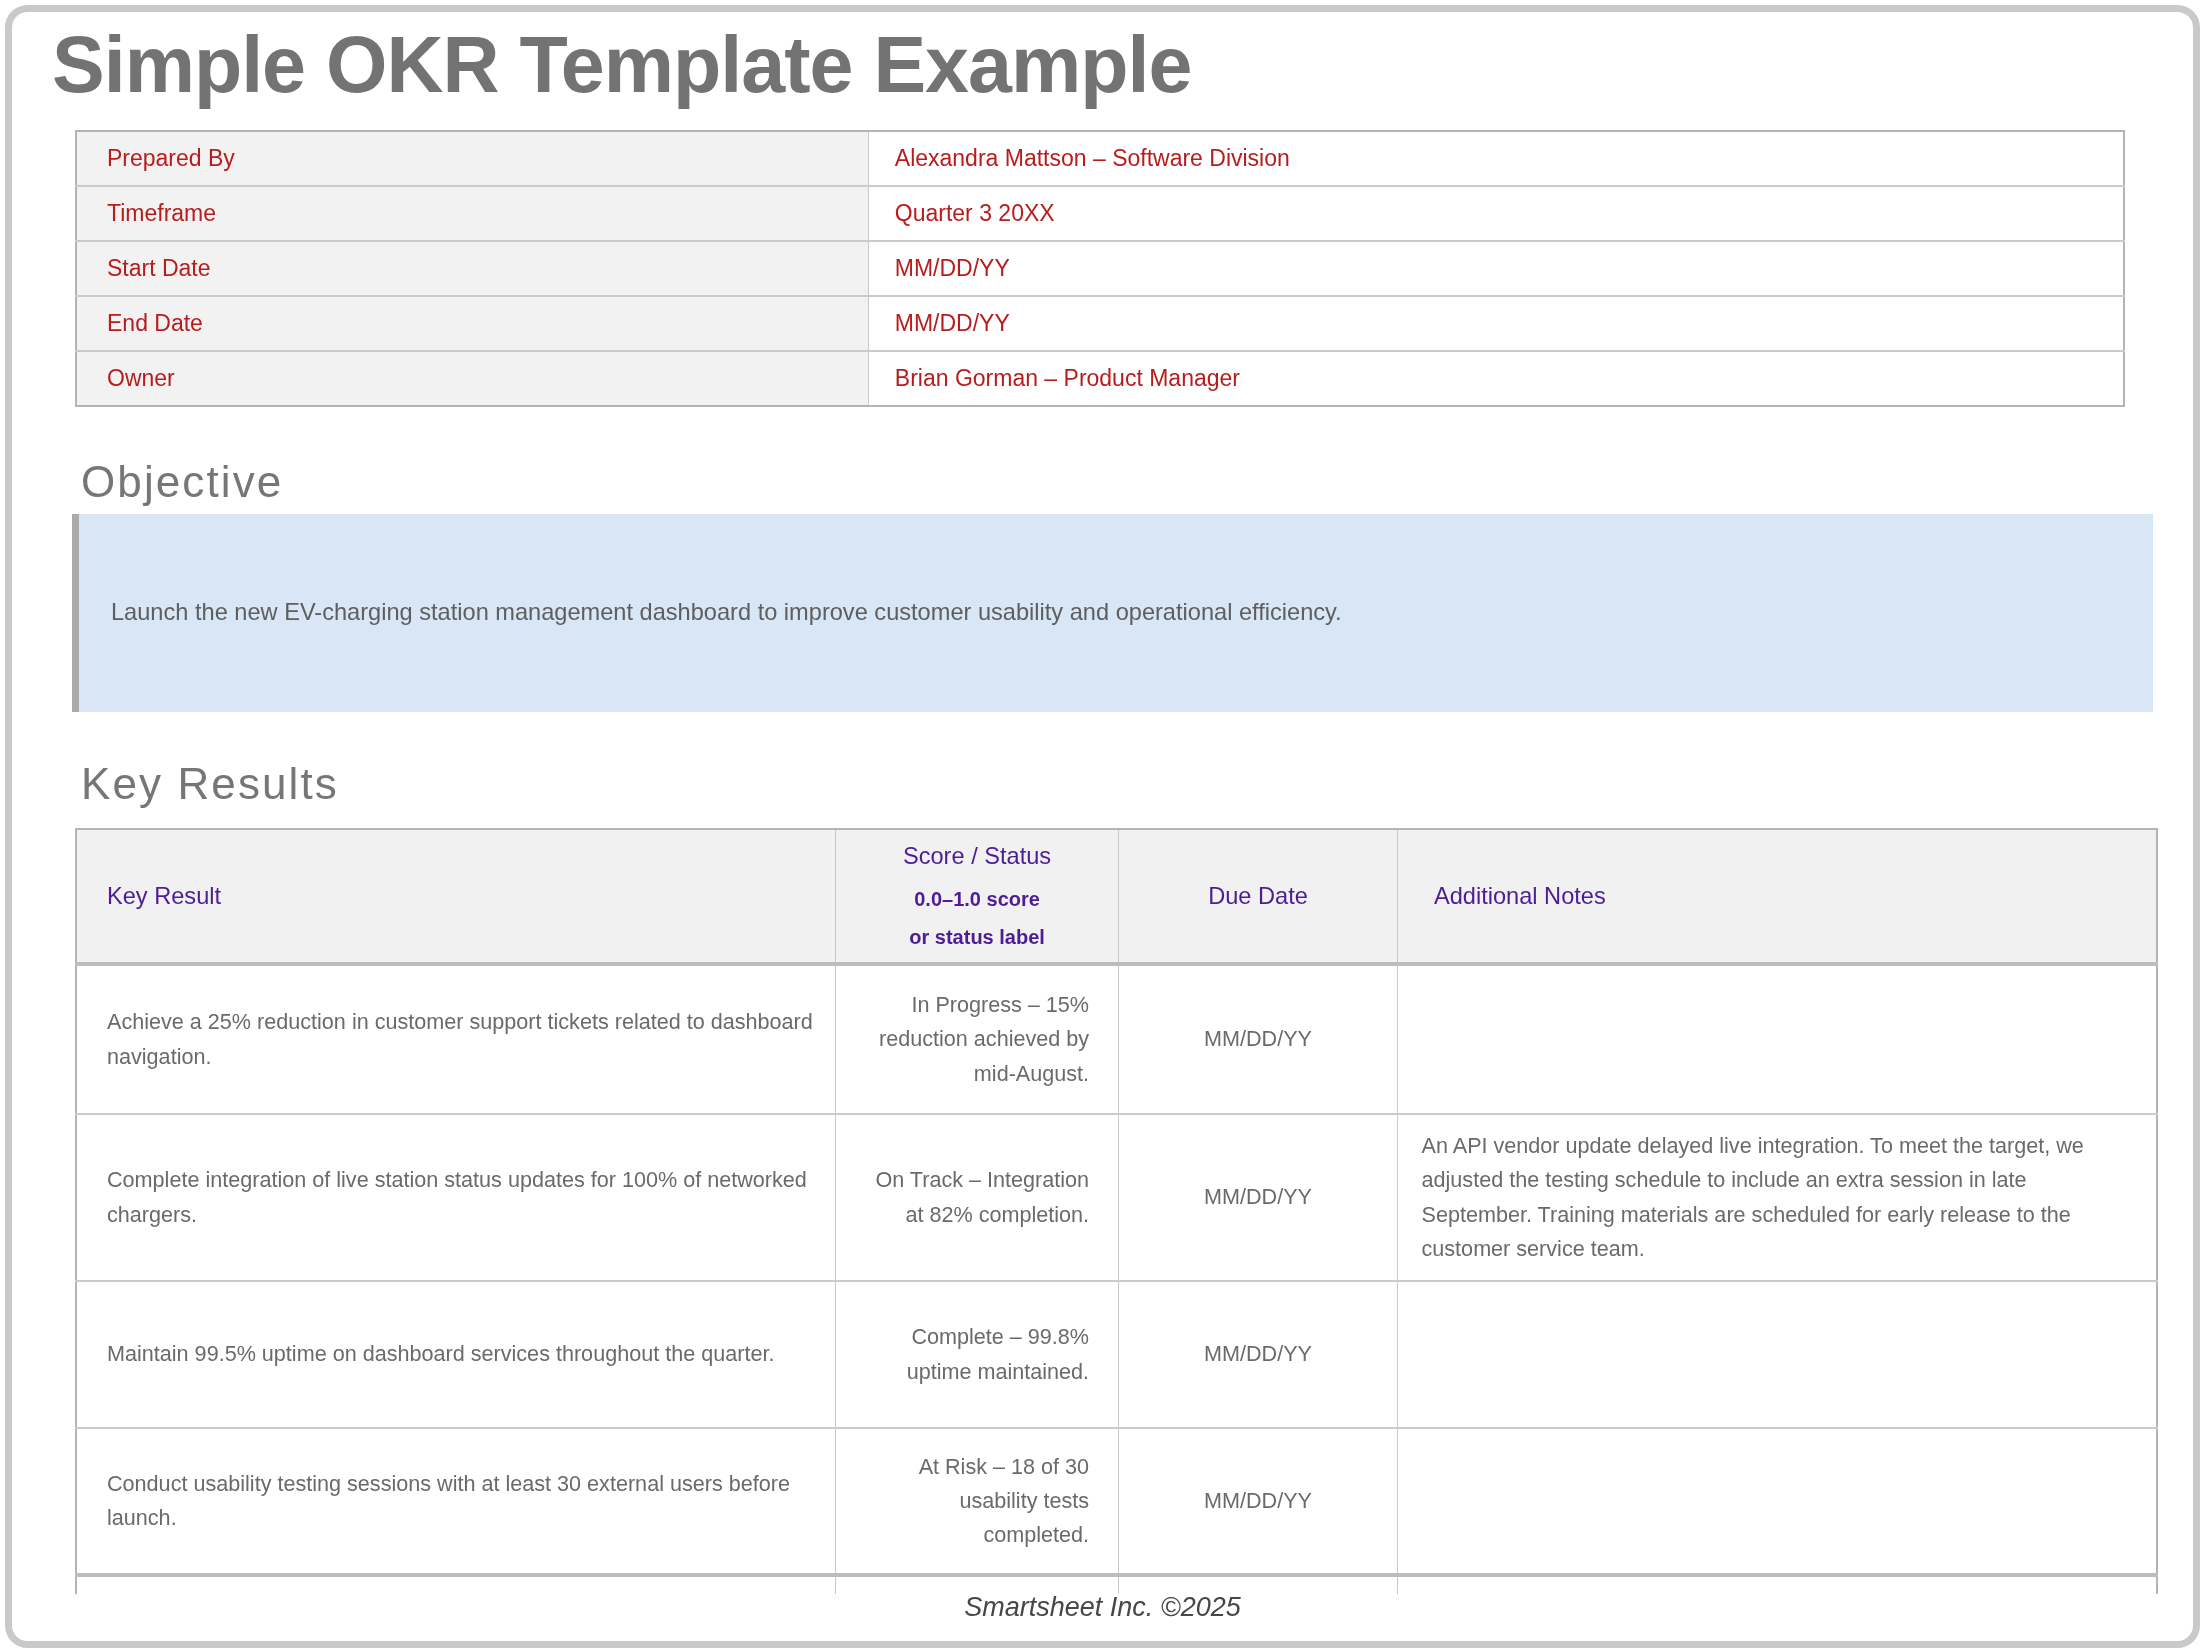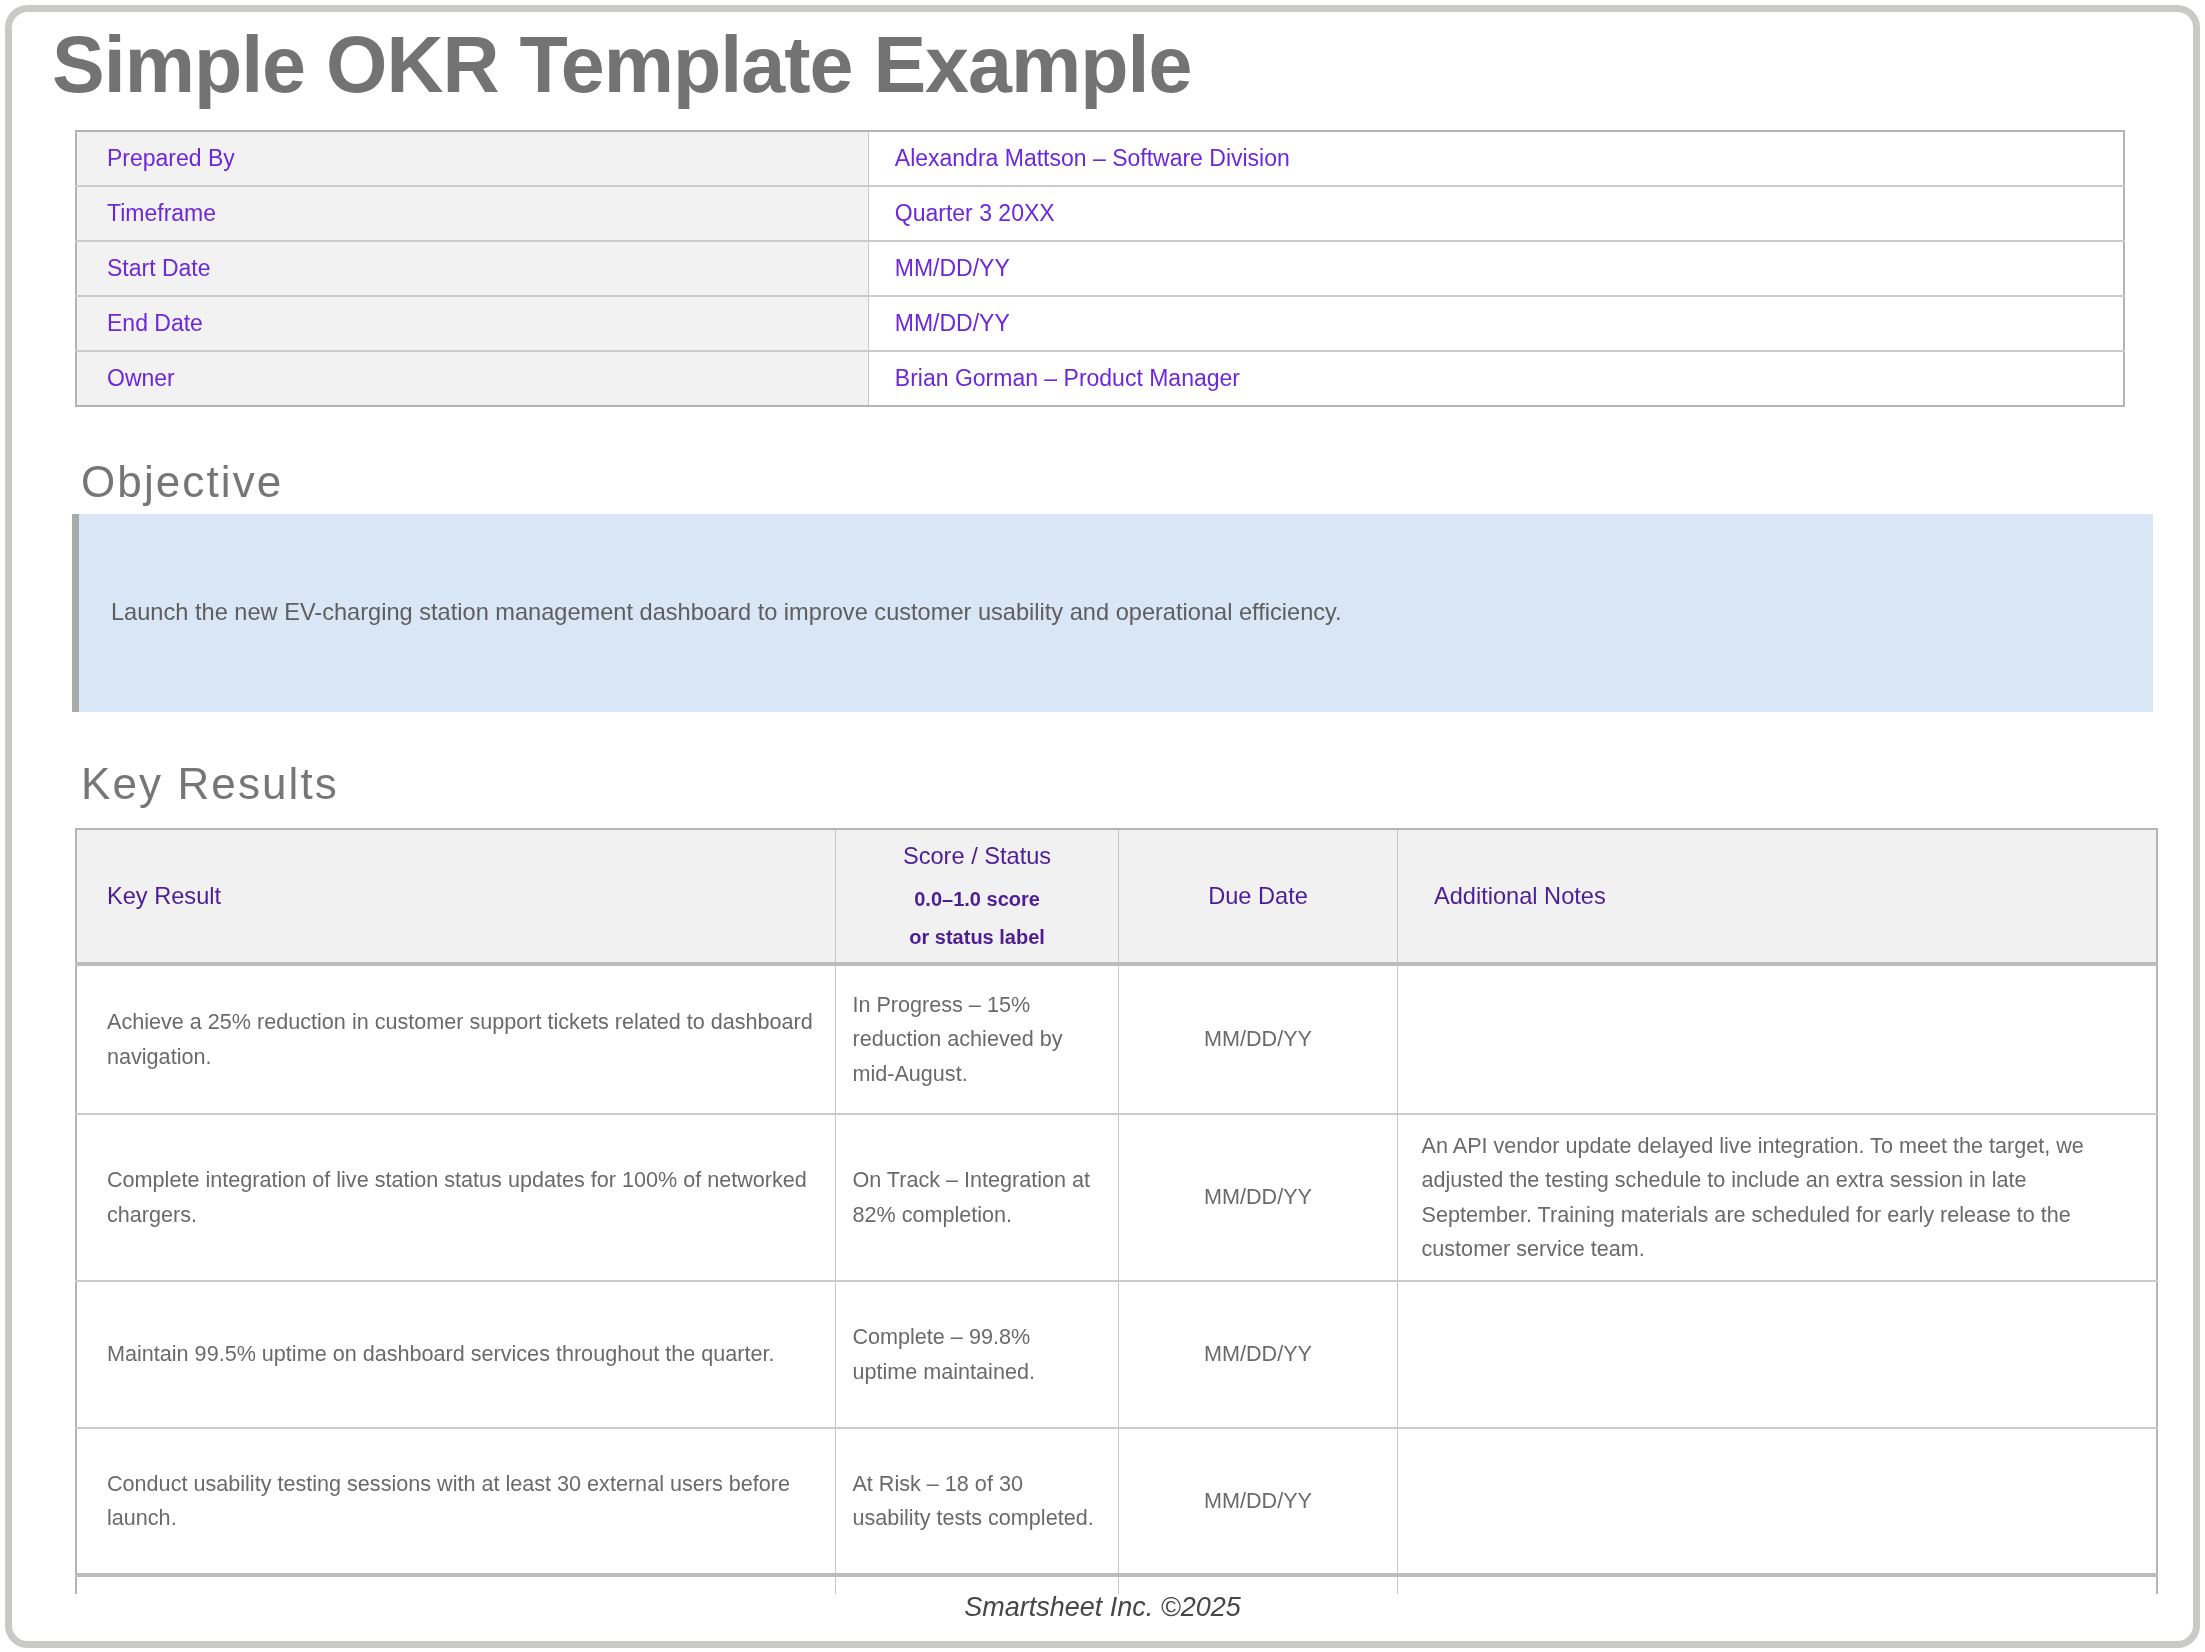--- a/index.html
+++ b/index.html
@@ -44,21 +44,21 @@
     top: 130px;
     width: 2050px;
     border-collapse: collapse;
     table-layout: fixed;
     border: 2.1px solid #b4b4b4;
   }
   .info-table tr { height: 55px; }
   .info-table tr + tr { border-top: 2.6px solid #cbcbcb; }
   .info-table td {
     font-size: 23px;
-    color: #6d28d9;
+    color: #b91c1c;
     vertical-align: middle;
     white-space: nowrap;
     overflow: hidden;
   }
   .info-table td.label {
     width: 37.1%;
     background: #f2f2f2;
     border-right: 1.5px solid #c8c8c8;
     padding-left: 30px;
   }
@@ -156,21 +156,21 @@
     background: #ffffff;
   }
   .row-1 { height: 150px; }
   .row-2 { height: 167px; }
   .row-3 { height: 147px; }
   .row-4 { height: 147px; }
   .row-partial { height: 41px; }   
   .row-partial td { background: #ffffff; }
 
   .cell-kr    { text-align: left; padding-left: 30px; padding-right: 20.6px; }
-  .cell-score { text-align: left; padding-left: 16.4px; padding-right: 23px; }
+  .cell-score { text-align: right; padding-left: 16.4px; padding-right: 29px; }
   .cell-due   { text-align: center; }
   .cell-notes { text-align: left; padding-left: 23.6px; padding-right: 31px; }
 
   
   .footer {
     position: absolute;
     left: 0;
     top: 1592px;
     width: 100%;
     text-align: center;

